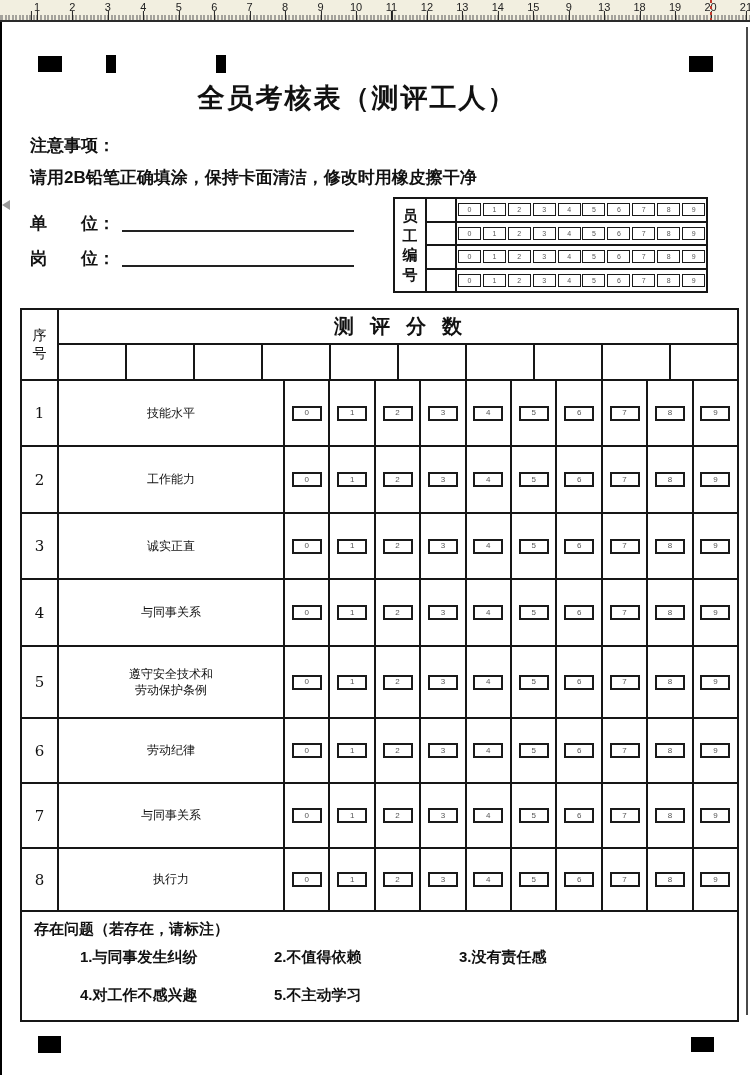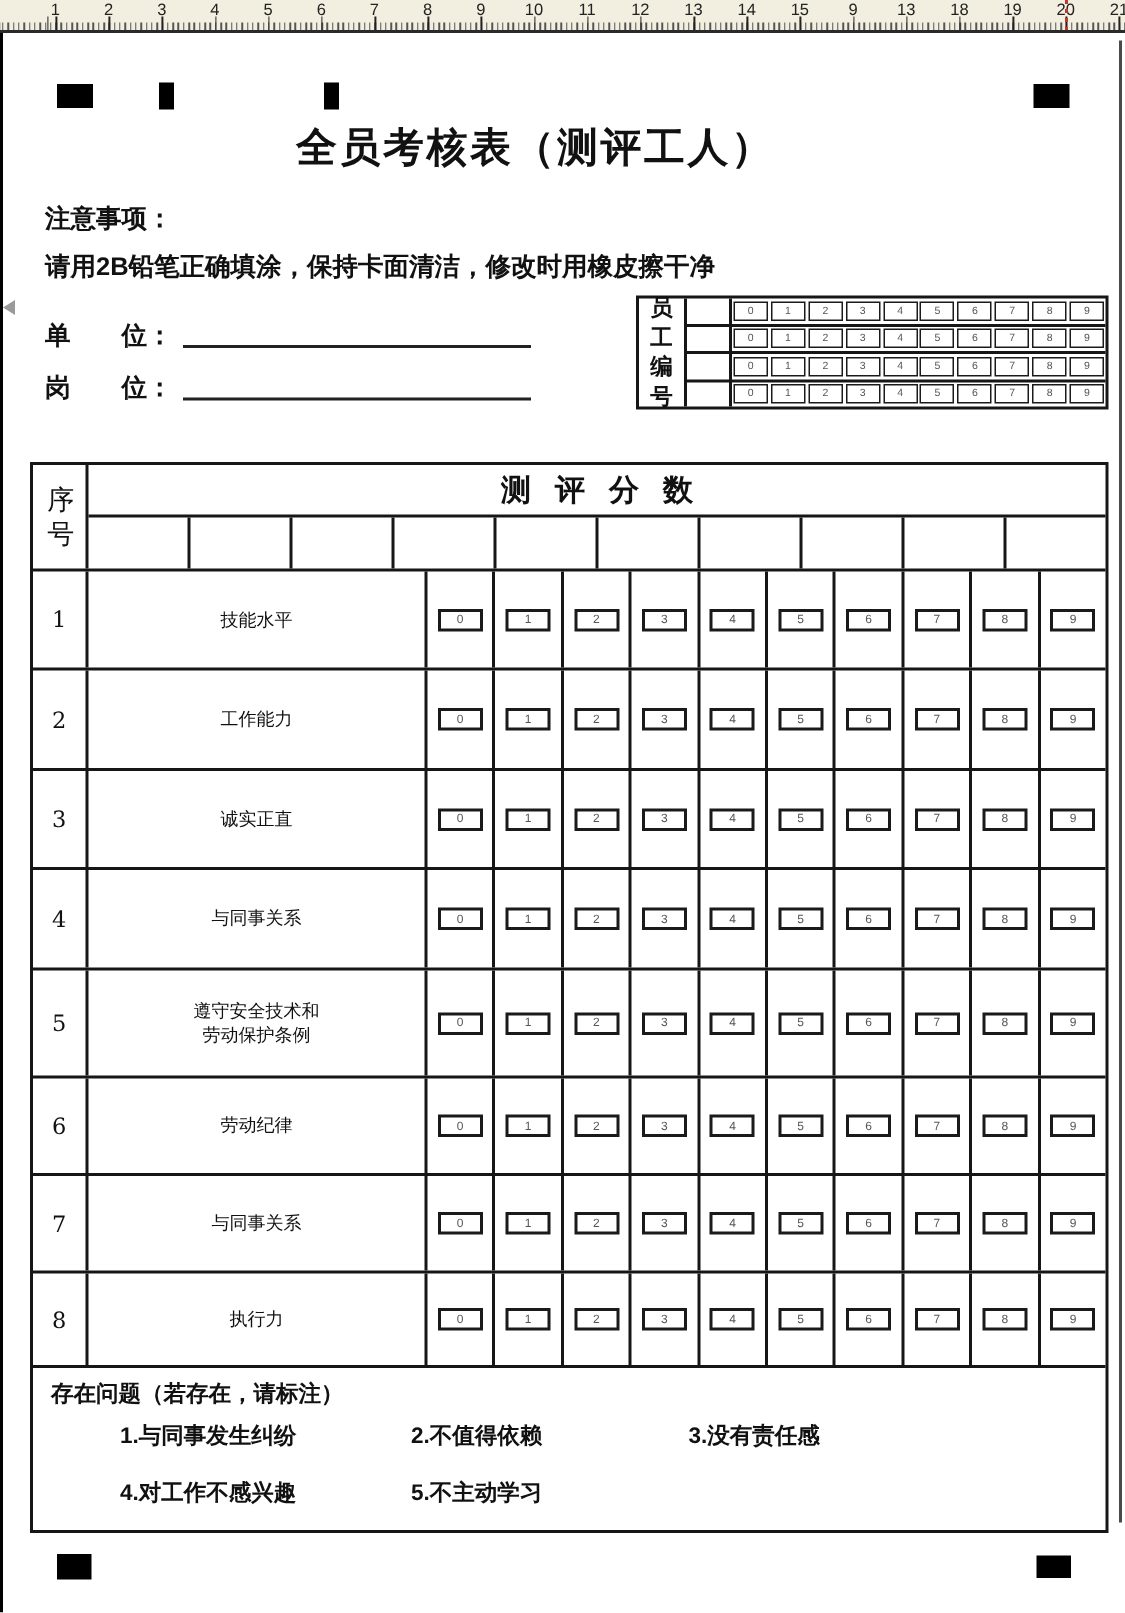--- a/index.html
+++ b/index.html
@@ -43,21 +43,21 @@
   .notice { position:absolute; left:28px; top:112px; font-size:17px; font-weight:600; }
   .instruction { position:absolute; left:28px; top:144px; font-size:17px; font-weight:600; }
 
   
   .fields { position:absolute; left:28px; top:177px; width:330px; }
   .field-row { display:flex; align-items:flex-end; height:35px; }
   .field-label { flex:0 0 92px; font-size:17px; font-weight:600; line-height:1.2; }
   .field-line { flex:0 0 232px; height:0; border-bottom:2px solid #222; margin-bottom:2px; }
 
   
-  .emp-box { position:absolute; left:422px; top:175px; width:315px; height:76px;
+  .emp-box { position:absolute; left:391px; top:175px; width:315px; height:96px;
              border:2px solid #161616; display:flex; background:#fff; }
   .emp-label { flex:0 0 32px; border-right:2px solid #161616;
                display:flex; align-items:center; justify-content:center; }
   .emp-label span { display:block; width:17px; font-size:15px; font-weight:600;
                line-height:1.3; word-break:break-all; text-align:center; }
   .emp-write { flex:0 0 30px; border-right:2px solid #161616;
                display:flex; flex-direction:column; }
   .emp-write-cell { flex:1; }
   .emp-write-cell + .emp-write-cell { border-top:2px solid #161616; }
   .emp-grid { flex:1; display:flex; flex-direction:column; }
@@ -67,22 +67,22 @@
   .bubble-s { width:23px; height:13px; border:1.5px solid #1a1a1a; background:#fff;
               display:flex; align-items:center; justify-content:center; }
   .bubble-s i { font-style:normal; font-size:7px; color:#555; line-height:1; }
 
   
   .m-table { position:absolute; left:18px; top:286px; width:719px; height:714px;
              border:2px solid #161616; background:#fff; }
   .m-header { display:flex; height:69px; }
   .m-h-no { flex:0 0 37px; border-right:2px solid #161616;
             display:flex; align-items:center; justify-content:center; }
-  .m-h-no span { display:block; width:16px; font-size:18px; line-height:1.25;
-            word-break:break-all; }
+  .m-h-no span { display:block; width:16px; font-size:14px; line-height:1.25;
+            word-break:break-all; text-align:center; }
   .m-h-ind { flex:0 0 226px; border-right:2px solid #161616;
             display:flex; align-items:center; justify-content:center;
             font-size:20px; font-weight:bold; letter-spacing:9px; padding-left:9px; }
   .m-h-score { flex:1; display:flex; flex-direction:column; }
   .m-h-score-title { height:35px; border-bottom:2px solid #161616;
             display:flex; align-items:center; justify-content:center;
             font-size:20px; font-weight:bold; letter-spacing:16px; padding-left:16px; }
   .m-h-score-sub { flex:1; display:flex; }
   .m-h-sub-cell { flex:1; border-right:2px solid #161616; }
   .m-h-sub-cell:last-child { border-right:none; }

